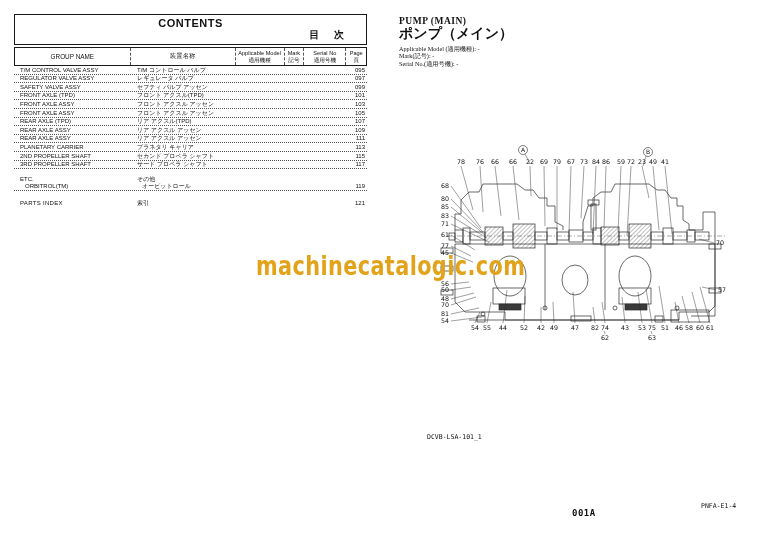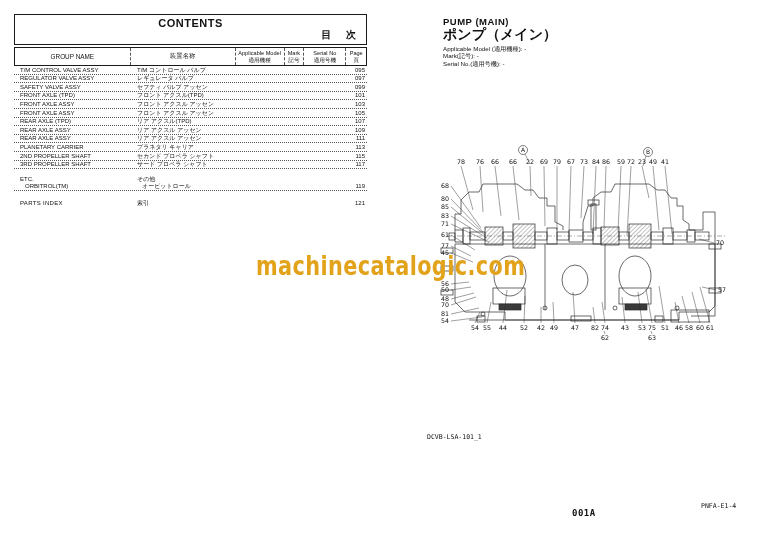--- a/index.html
+++ b/index.html
@@ -4,21 +4,21 @@
 <style>
   html,body{margin:0;padding:0;background:#888;}
   .page{
     position:relative; width:768px; height:542px; background:#ffffff;
     font-family:"Liberation Sans", sans-serif; color:#111; overflow:hidden;
     margin:0 auto;
   }
   
   .contents{position:absolute; left:14px; top:14px; width:353px;}
   .title-box{
-    border:1.3px solid #1a1a1a; text-align:center; padding:2px 4px 3px;
+    border:1.3px solid #1a1a1a; text-align:center; padding:2px 16px 3px;
   }
   .title-en{font-size:11px; font-weight:bold; letter-spacing:.5px; line-height:12px;}
   .title-ja{font-size:10px; font-weight:bold; letter-spacing:6px; line-height:12px;text-align:right;}
   .header-row{
     display:flex; border:1px solid #1a1a1a; border-top:none; margin-top:2px;
     height:17px; align-items:stretch;
   }
   .header-row{border-top:1px solid #1a1a1a;}
   .hcol{display:flex; flex-direction:column; justify-content:center; text-align:center;}
   .hcol + .hcol{border-left:1px dashed #555;}
@@ -30,21 +30,21 @@
   .t-row{display:flex; height:7.6px; align-items:flex-end; font-size:6px; line-height:7px; white-space:nowrap;}
   .dotted{border-bottom:1px dotted #555;}
   .c-en{width:117px; padding-left:6px; overflow:hidden;}
   .c-ja{width:150px; overflow:hidden;}
   .c-sp{flex:1;}
   .c-page{width:24px; text-align:right; padding-right:2px;}
   .etc-block{margin-top:6px;}
   .indent{padding-left:11px;}
   .pindex{margin-top:8px; font-weight:bold;}
   
-  .section-head{position:absolute; left:399px; top:16px; font-family:Liberation Sans, sans-serif;margin-left:44px;}
+  .section-head{position:absolute; left:399px; top:16px; font-family:Liberation Serif, serif;}
   .sec-title-en{font-size:9.5px; font-weight:bold; letter-spacing:.5px; line-height:11px;}
   .sec-title-ja{font-size:14px; font-weight:bold; line-height:14px;}
   .sec-meta{font-size:6.2px; line-height:7.4px; margin-top:4px;}
   
   .diagram{position:absolute; left:425px; top:140px; width:310px; height:210px;}
   .fig-code{position:absolute; left:427px; top:433px; font-size:6.5px; font-family:"DejaVu Sans Mono", monospace;text-align:center;}
   
   .watermark{
     position:absolute; left:256px; top:251px; font-size:26px; font-weight:bold;
     transform:scaleX(.8); transform-origin:0 0; letter-spacing:.5px;

